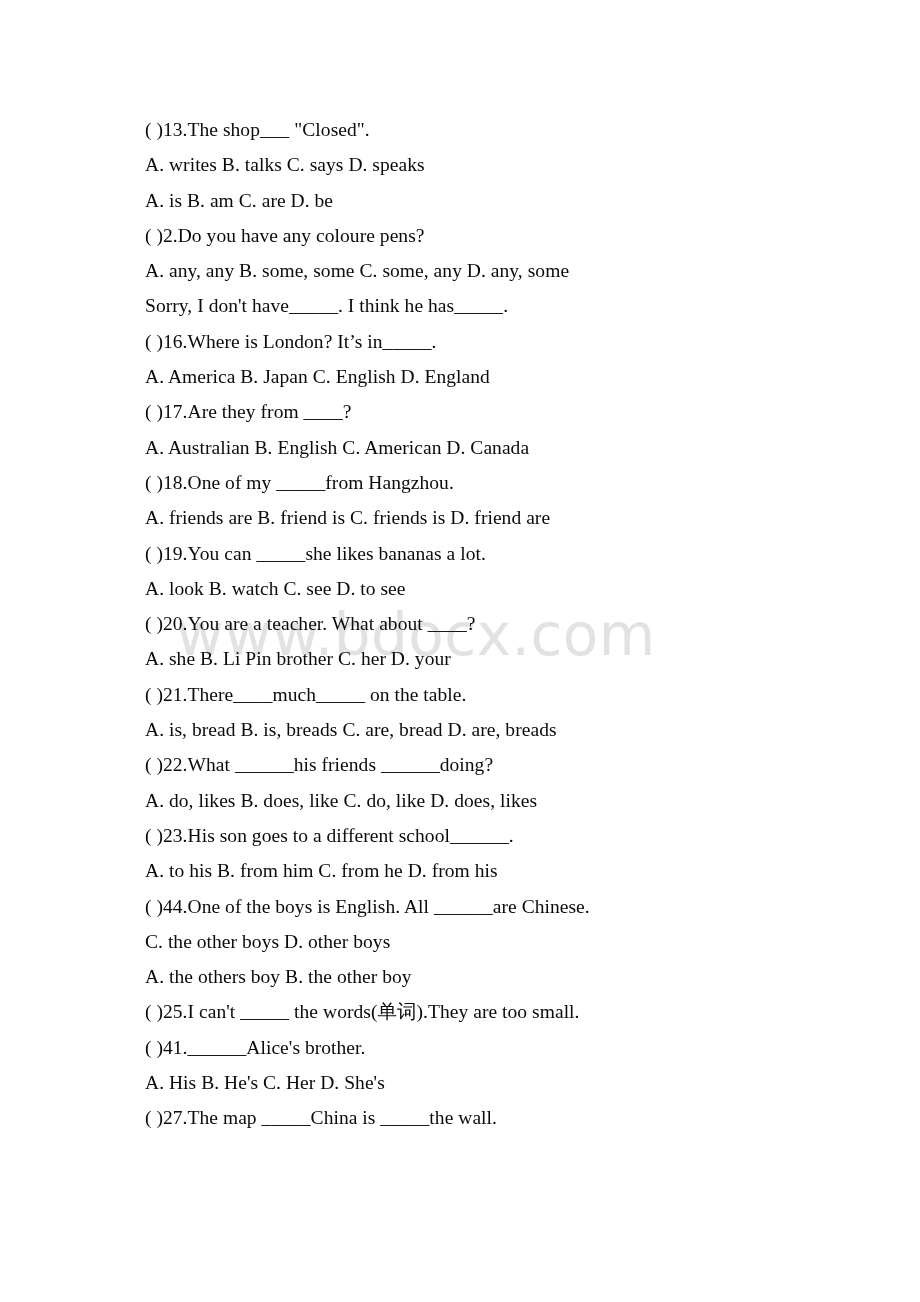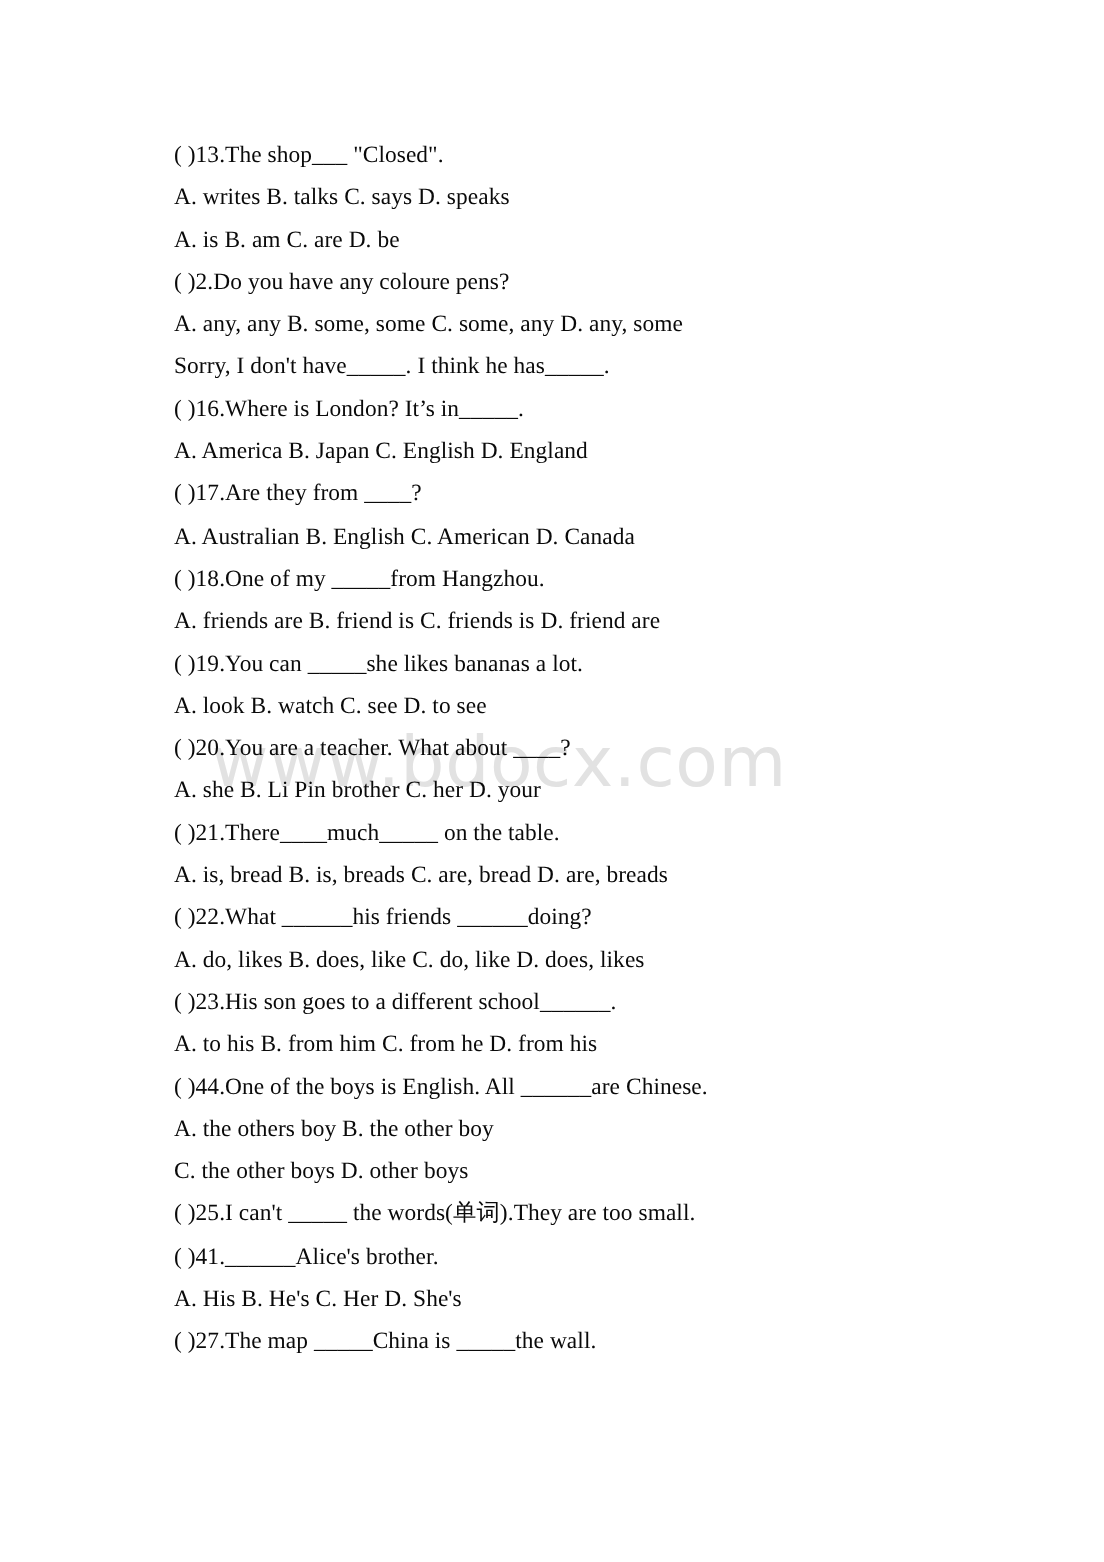--- a/index.html
+++ b/index.html
@@ -78,21 +78,21 @@
       <div class="line">A. look B. watch C. see D. to see</div>
       <div class="line">( )20.You are a teacher. What about ____?</div>
       <div class="line">A. she B. Li Pin brother C. her D. your</div>
       <div class="line">( )21.There____much_____ on the table.</div>
       <div class="line">A. is, bread B. is, breads C. are, bread D. are, breads</div>
       <div class="line">( )22.What ______his friends ______doing?</div>
       <div class="line">A. do, likes B. does, like C. do, like D. does, likes</div>
       <div class="line">( )23.His son goes to a different school______.</div>
       <div class="line">A. to his B. from him C. from he D. from his</div>
       <div class="line">( )44.One of the boys is English. All ______are Chinese.</div>
+      <div class="line">C. the other boys D. other boys</div>
       <div class="line">A. the others boy B. the other boy</div>
-      <div class="line">C. the other boys D. other boys</div>
       <div class="line">( )25.I can't _____ the words(单词).They are too small.</div>
       <div class="line">( )41.______Alice's brother.</div>
       <div class="line">A. His B. He's C. Her D. She's</div>
       <div class="line">( )27.The map _____China is _____the wall.</div>
     </div>
 
 </div>
 
 </body></html>

